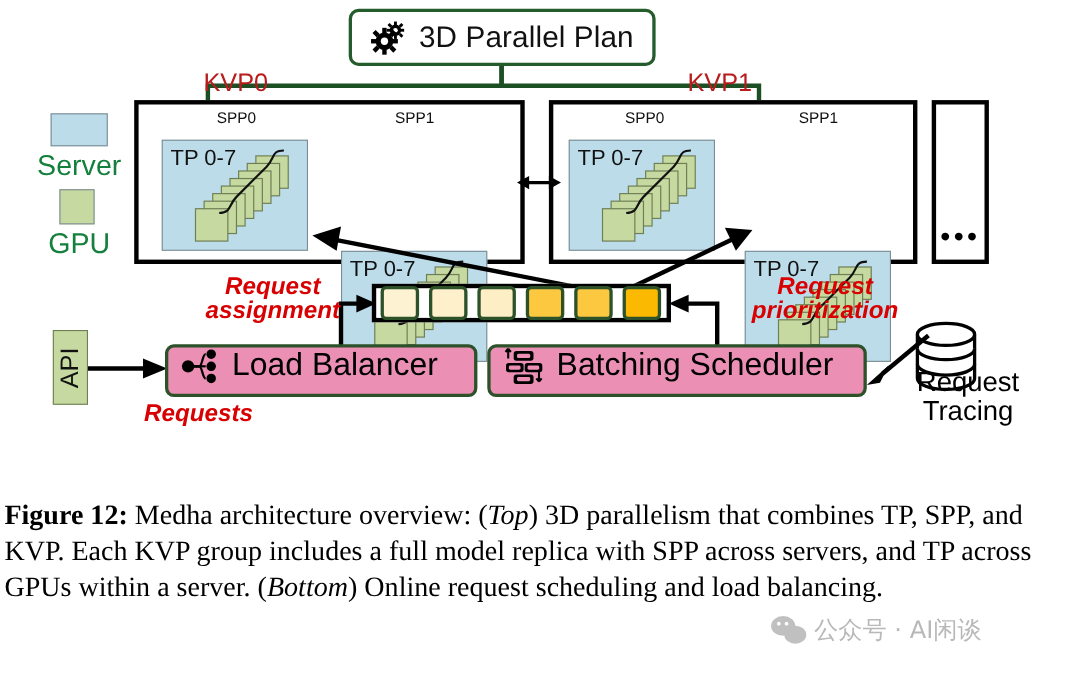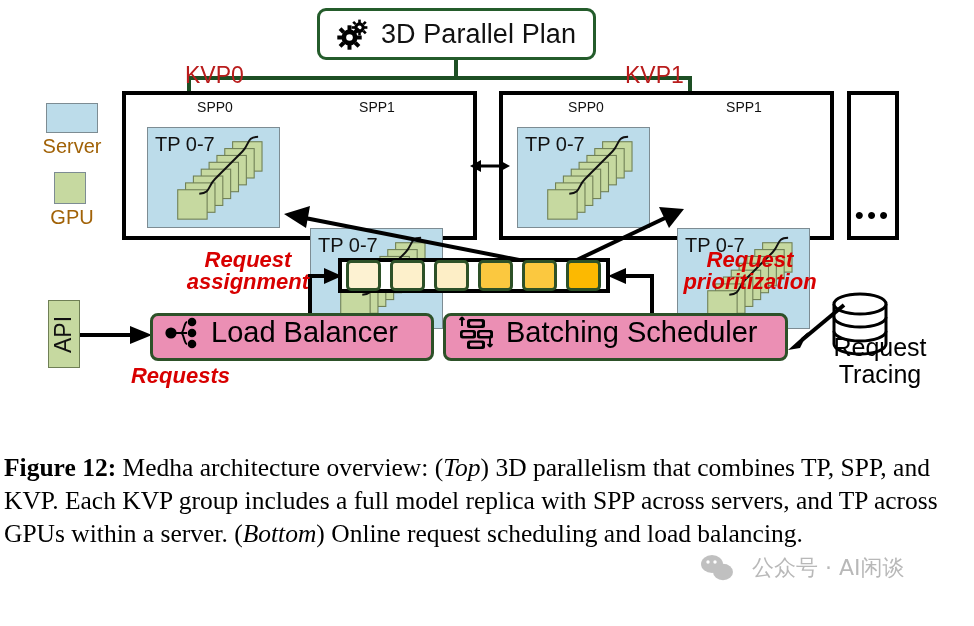--- a/index.html
+++ b/index.html
@@ -28,21 +28,21 @@
   .tp-label{position:absolute;left:7px;top:5px;font-size:20px;color:#111;white-space:nowrap;}
   .gpu-stack{position:absolute;left:0;top:0;width:100%;height:100%;}
 
   
   .dots-box{border:4px solid #000;background:#fff;box-sizing:border-box;
             display:flex;align-items:flex-end;justify-content:center;padding-bottom:14px;}
   .dots-box span{font-size:26px;letter-spacing:3px;color:#000;line-height:.5;}
 
   
   .legend-sw{border:1.2px solid #7d8c93;box-sizing:border-box;}
-  .legend-txt{font-size:20px;color:#a16207;text-align:center;white-space:nowrap;}
+  .legend-txt{font-size:26px;color:#15803d;text-align:center;white-space:nowrap;}
 
   
   .queue-frame{border:4px solid #000;background:#fff;box-sizing:border-box;}
   .qcell{position:absolute;border:3px solid #2d5128;border-radius:5px;box-sizing:border-box;}
 
   
   .svc{
     border:3px solid #2d5128;border-radius:8px;background:#eb8fb4;
     display:flex;align-items:flex-start;gap:12px;box-sizing:border-box;padding:0 12px;
   }
@@ -64,21 +64,21 @@
   
   .caption{
     left:4px;top:452px;width:966px;
     font-family:"Liberation Serif",serif;font-size:25.5px;line-height:1.29;color:#000;
     text-align:left;
   }
   .caption b{font-weight:bold;}
   .caption i{font-style:italic;}
 
   .wm{left:700px;top:548px;width:264px;height:40px;
-      display:flex;align-items:center;gap:18px;opacity:.62;}
+      display:flex;align-items:flex-end;gap:6px;opacity:.62;}
   .wm .wt{font-size:22px;color:#8d8d8d;font-family:"DejaVu Sans",sans-serif;white-space:nowrap;}
   svg{display:block;overflow:visible;}
 </style>
 </head>
 <body>
 
 <div id="root">
 
   <svg class="abs" style="left:0;top:0;width:974px;height:260px;pointer-events:none">
     <path d="M456,60 L456,78 L189,78 L189,92" stroke="#1d4f24" stroke-width="4" fill="none"></path>

